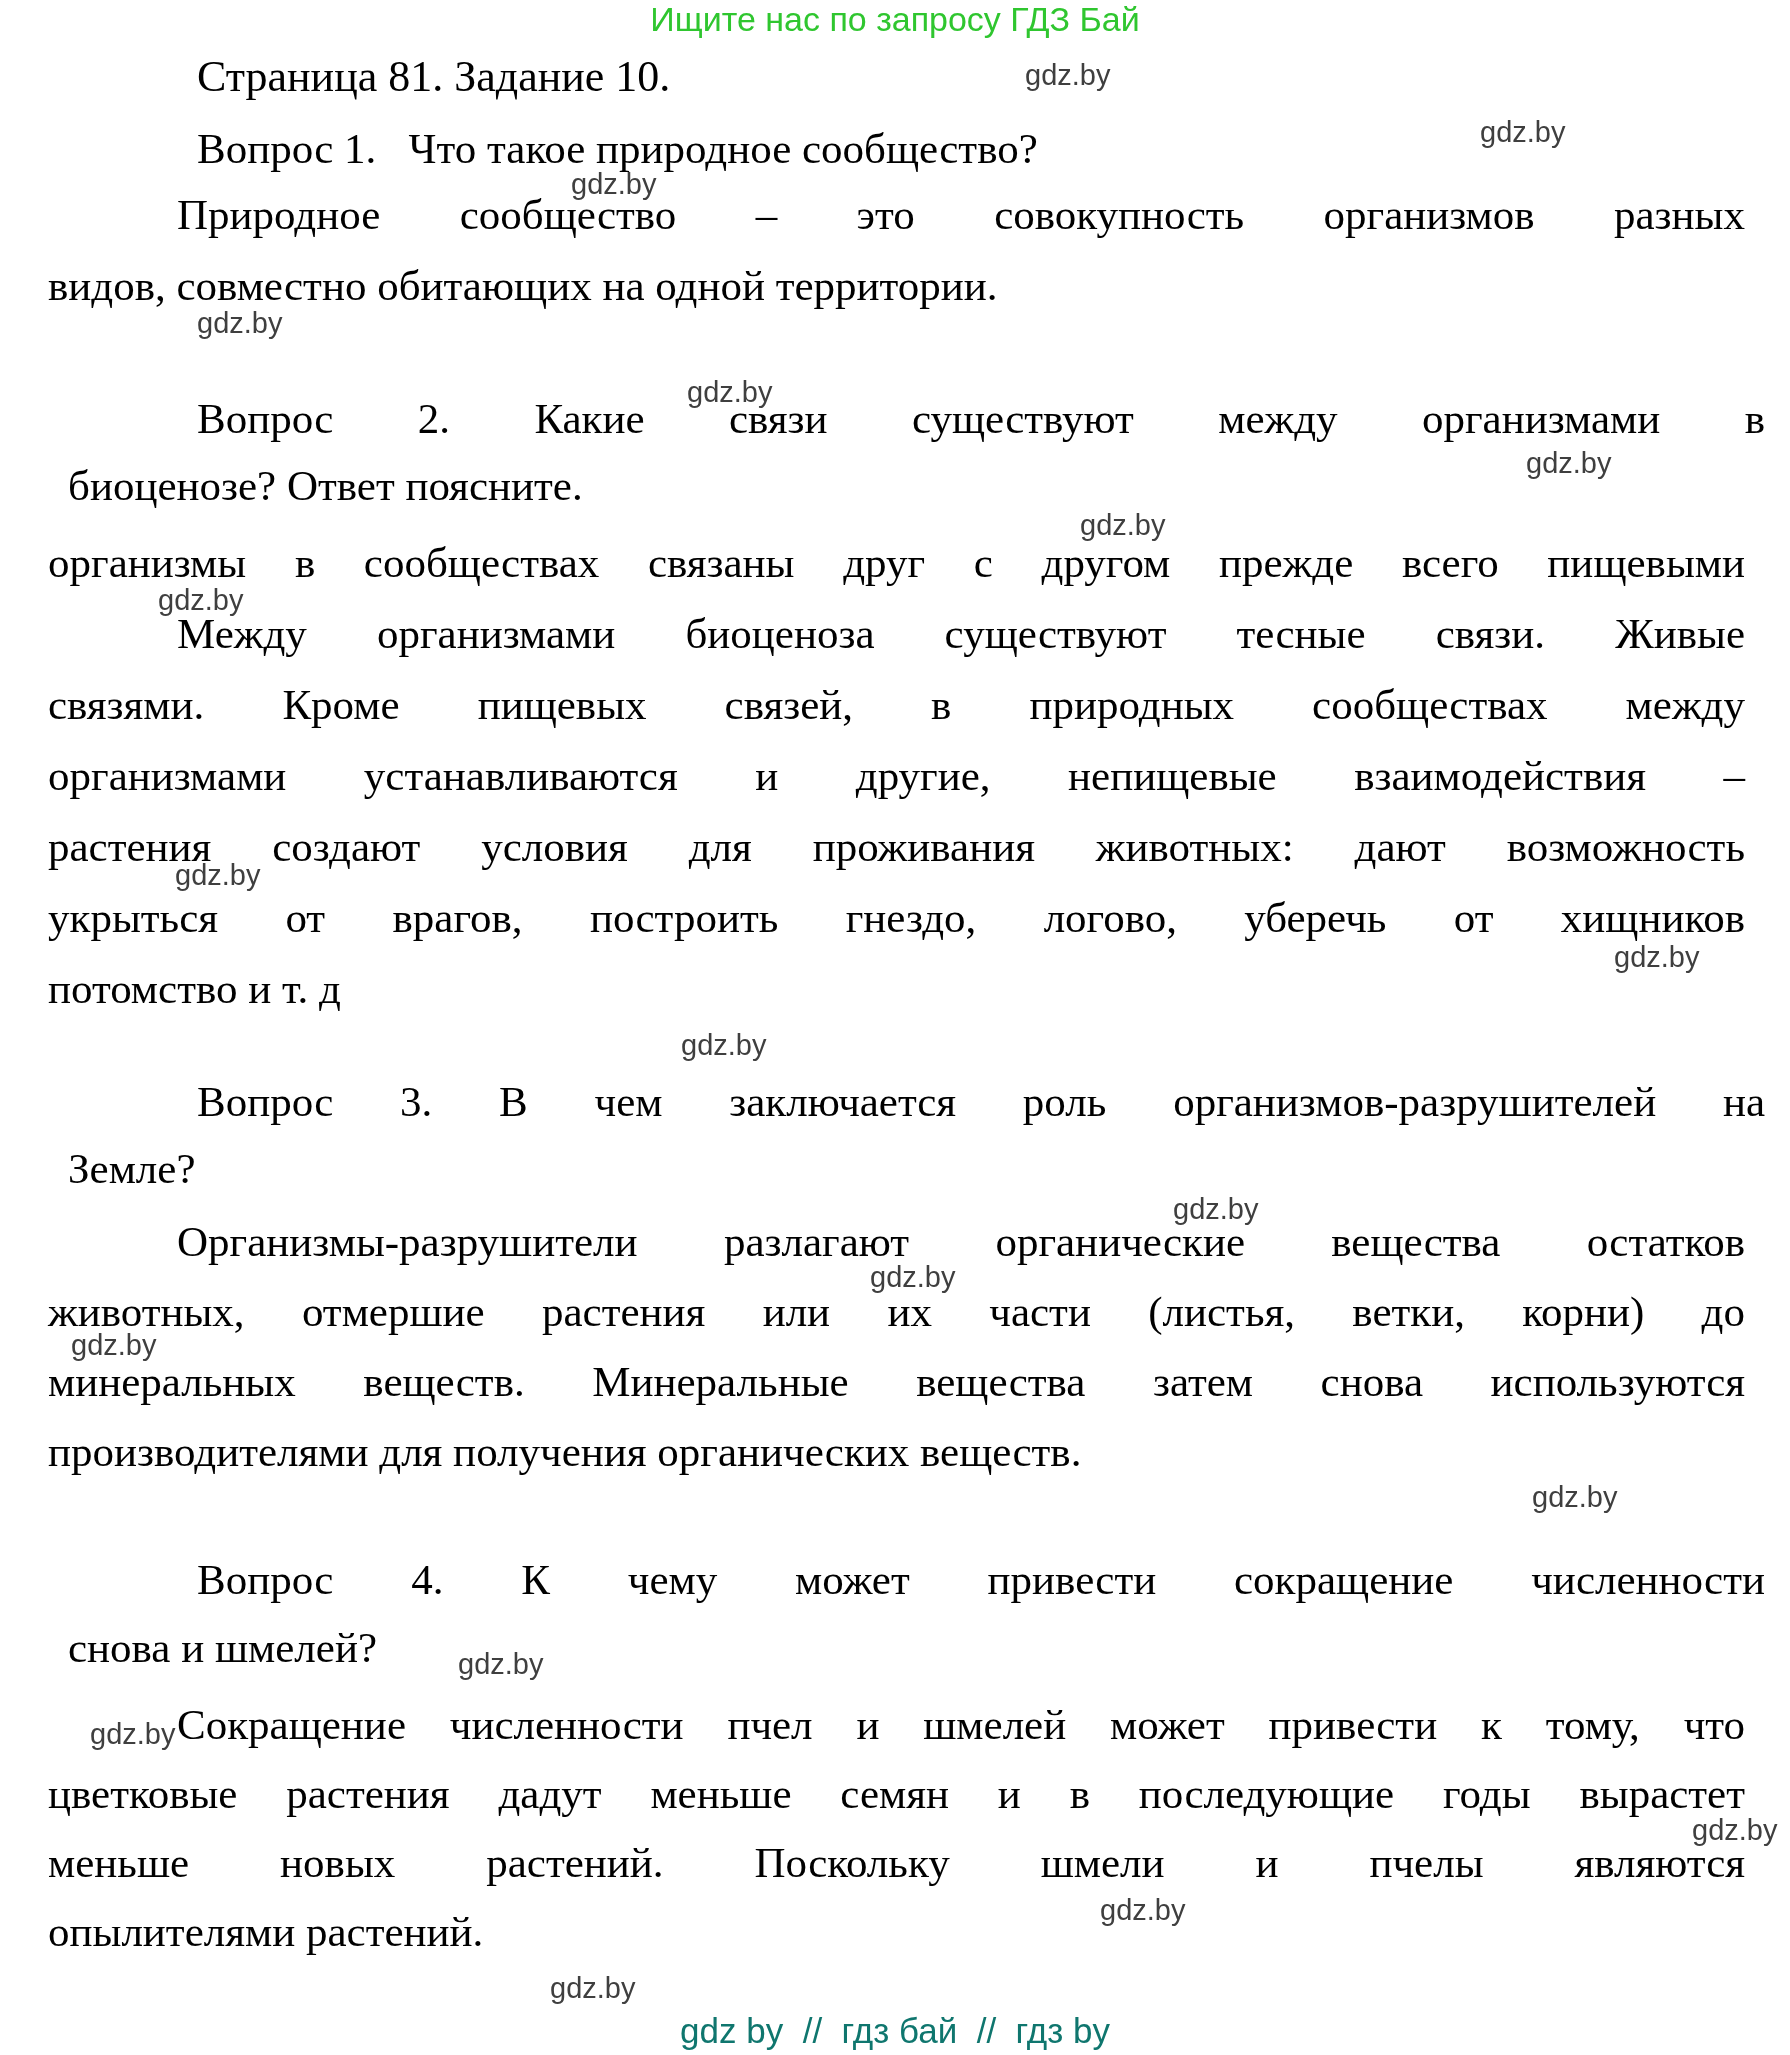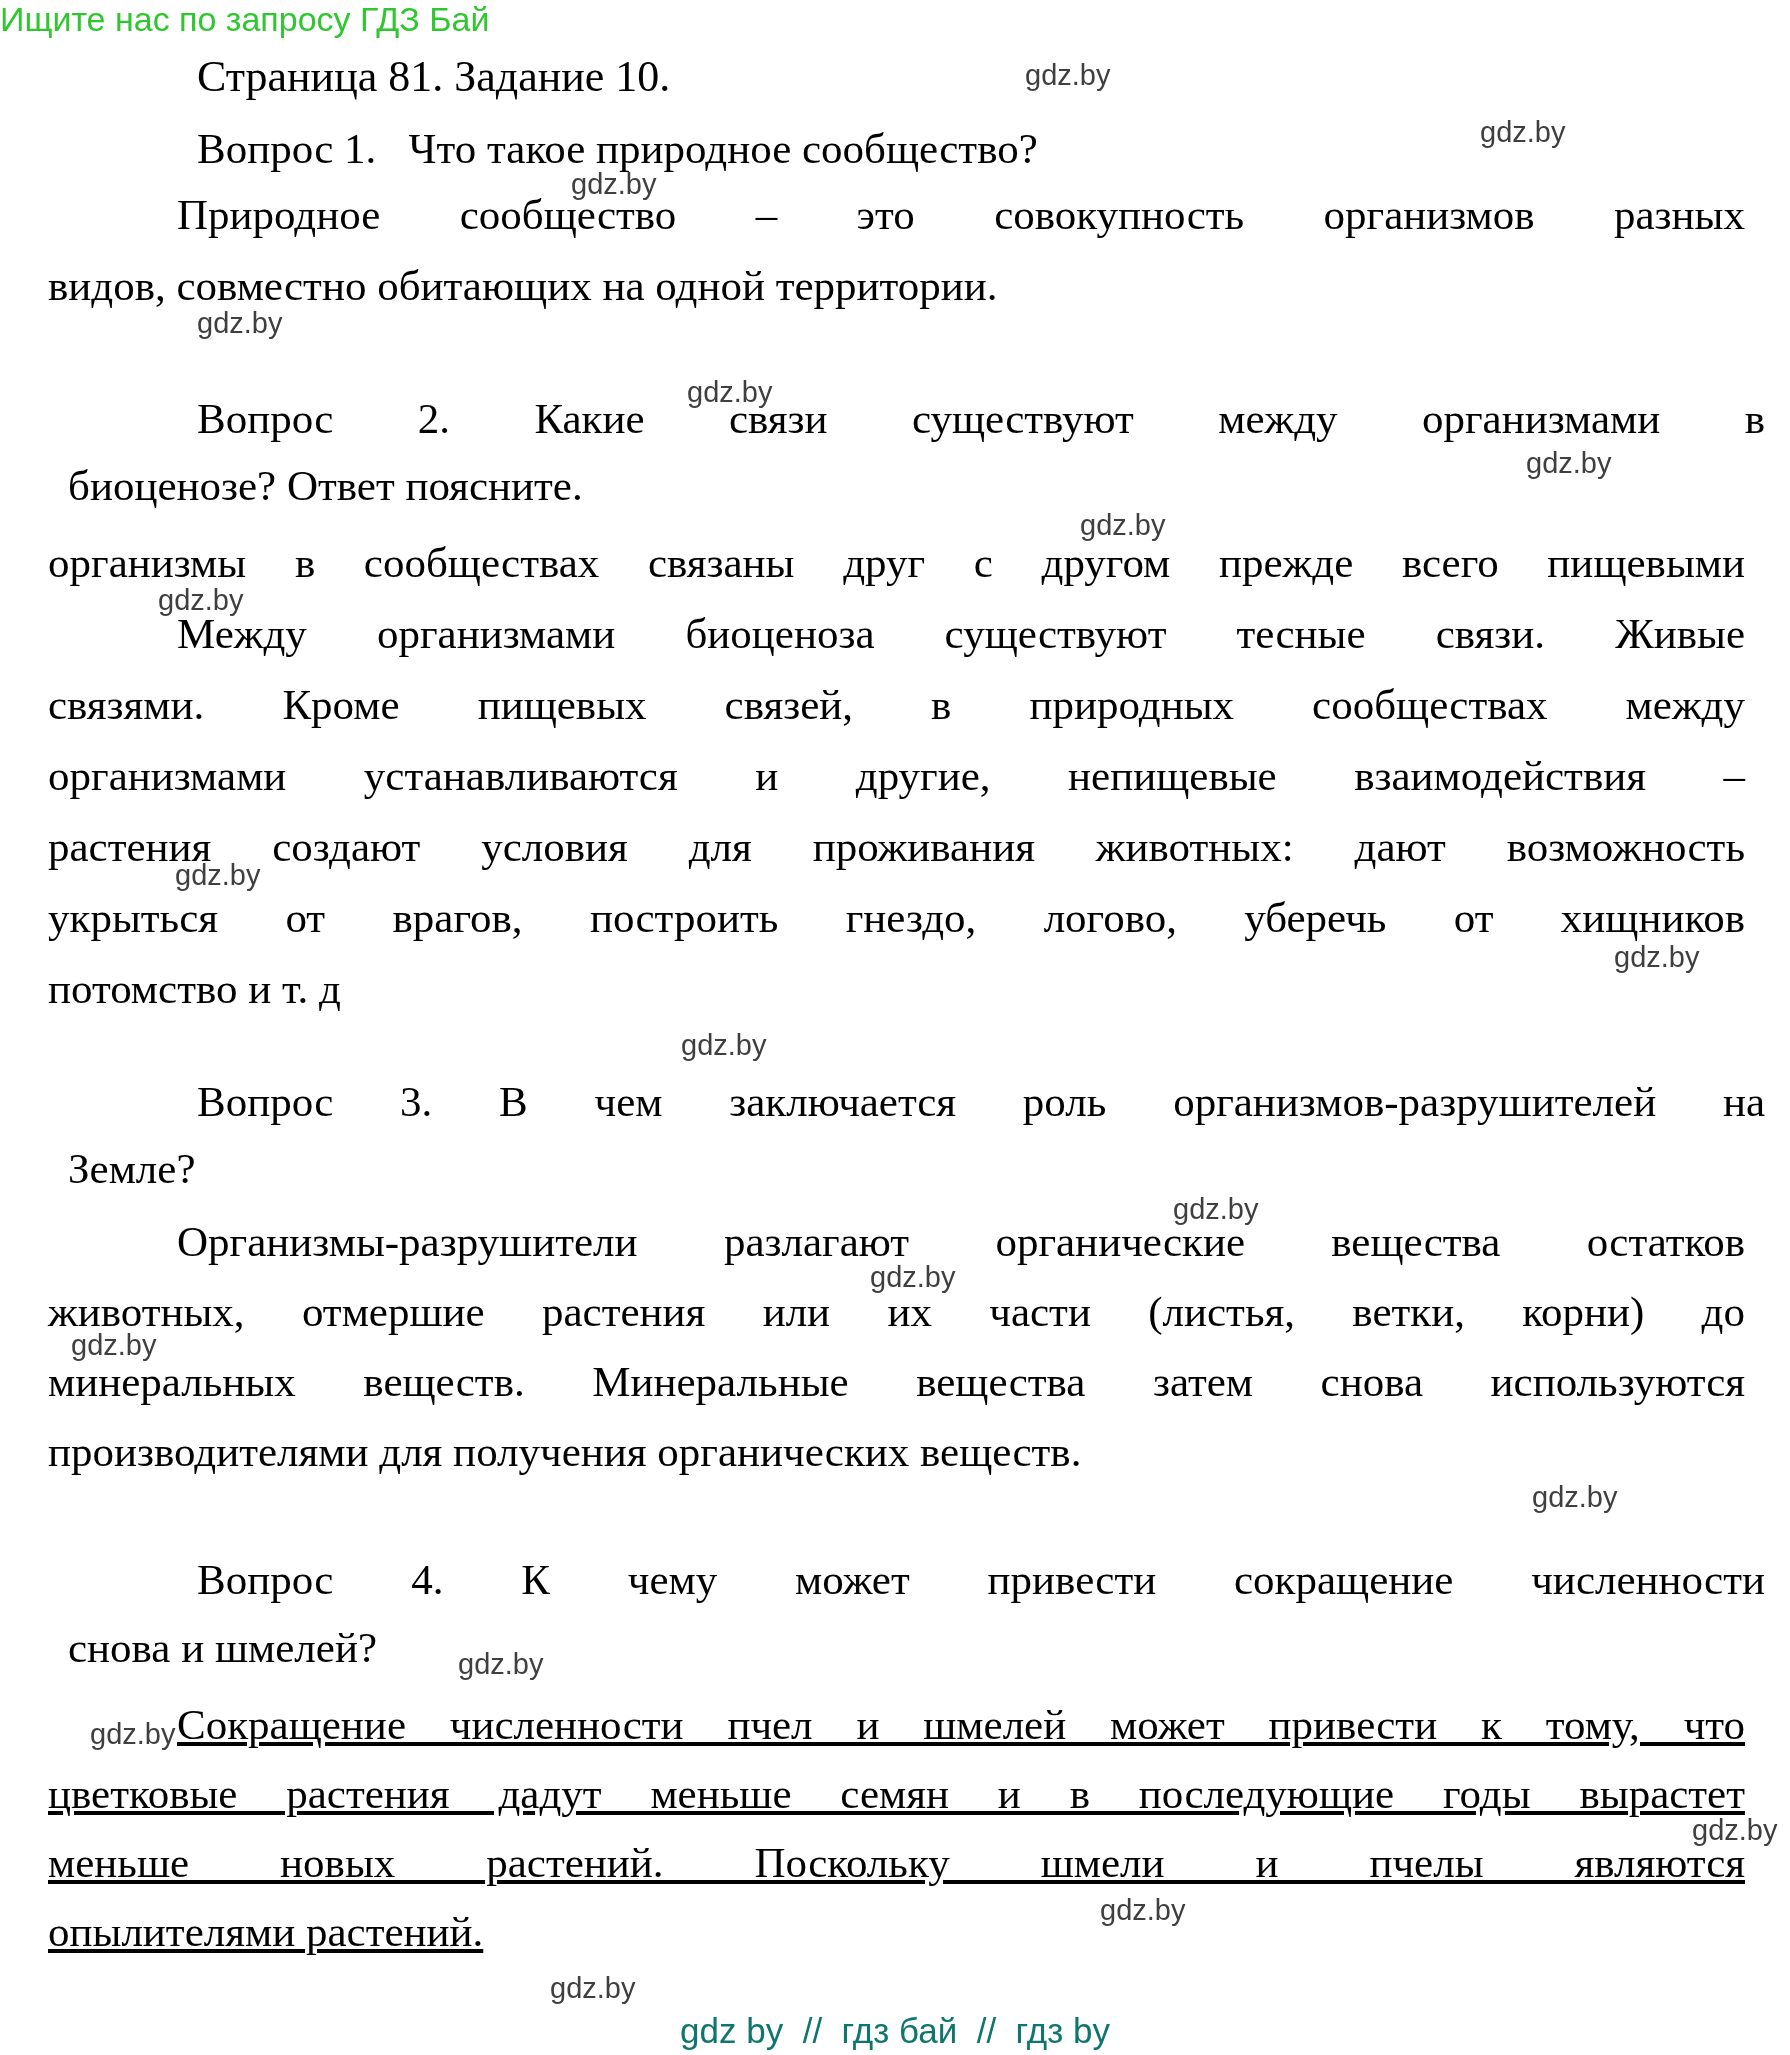--- a/index.html
+++ b/index.html
@@ -7,37 +7,38 @@
     position:relative;
     width:1790px;height:2055px;
     background:#ffffff;
     overflow:hidden;
     font-family:"Liberation Serif","DejaVu Serif",serif;
     color:#000000;
   }
   
   .promo-top{
     position:absolute;top:0px;left:0;width:100%;
+    text-align:center;
     font-family:"Liberation Sans","DejaVu Sans",sans-serif;
     font-size:34px;line-height:39px;
     color:#2fc62f;
     white-space:pre;
   }
   
   .doc{position:absolute;left:48px;top:0;width:1697px;height:100%;}
   .block{position:absolute;left:0;width:100%;font-size:43px;}
   .block.bold{font-weight:normal;margin-left:20px;}
   .block.title{font-size:44px;}
   .line{width:100%;}
   .line.just{text-align:justify;text-align-last:justify;}
   .line.plain{white-space:pre;}
   .line.indent{text-indent:129px;}
   .lh80 .line{line-height:71px;}
   .lh79 .line{line-height:70px;}
-  .lh78 .line{line-height:69px;text-decoration:underline;}
+  .lh78 .line{line-height:69px;}
   .lh77 .line{line-height:68px;}
   .lh76 .line{line-height:67px;}
   
   .wm{
     position:absolute;
     font-family:"Liberation Sans","DejaVu Sans",sans-serif;
     font-size:29px;line-height:32px;
     color:#3f3f3f;
     white-space:pre;
   }

